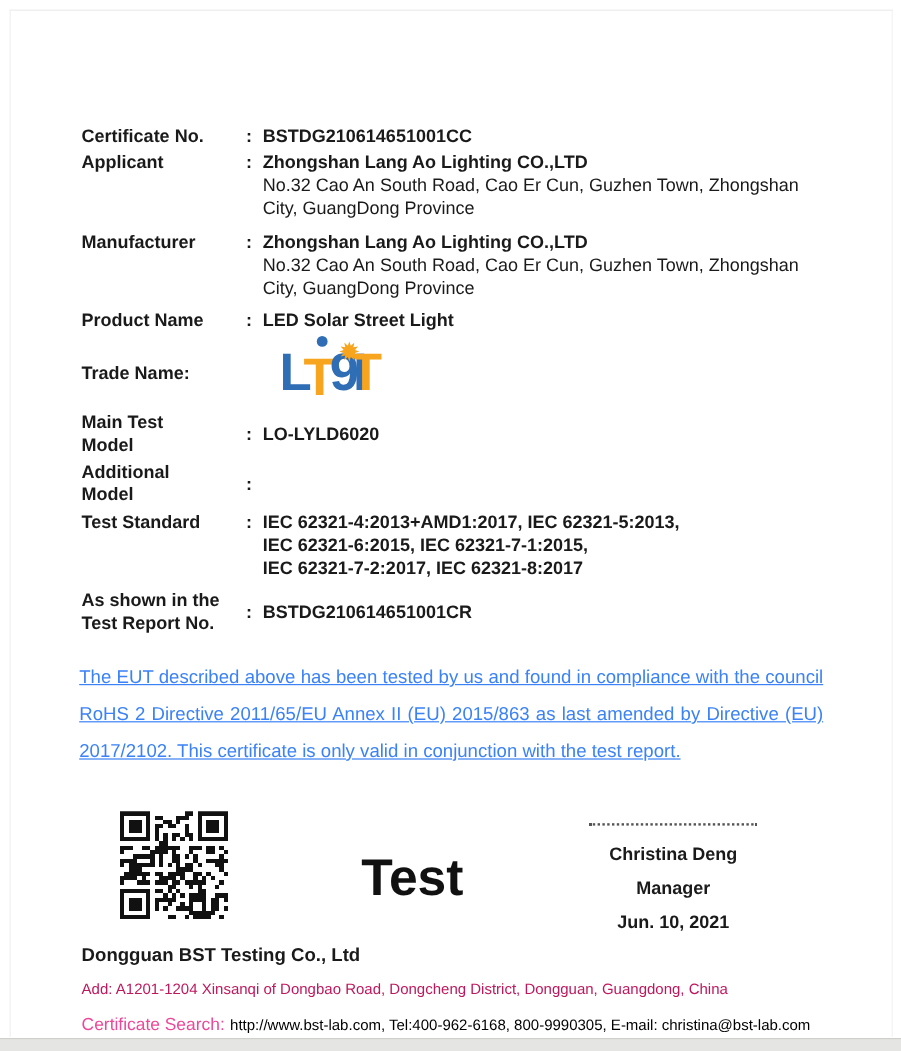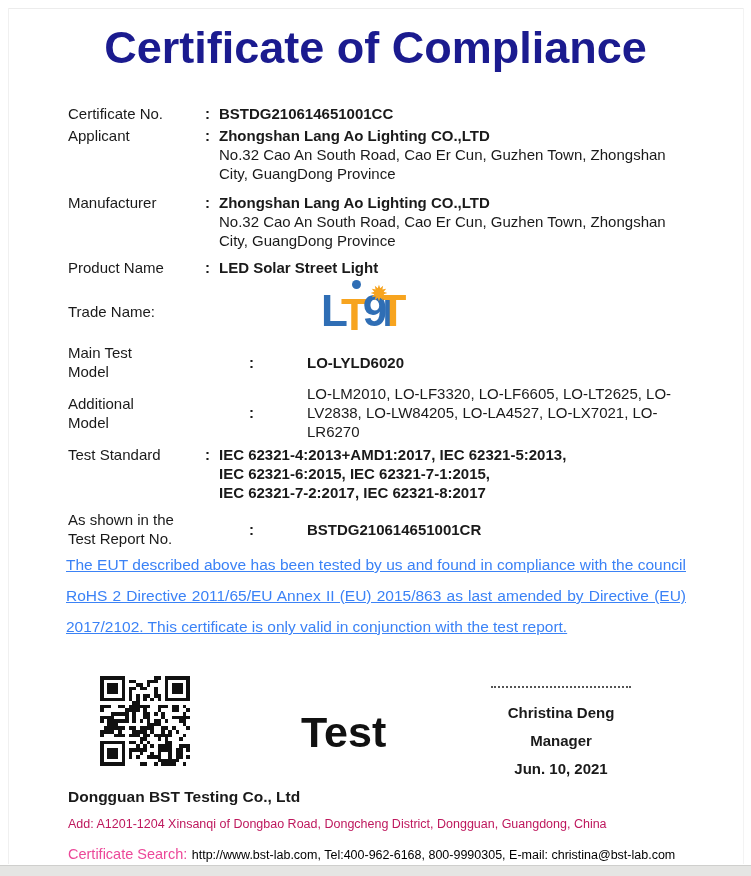--- a/index.html
+++ b/index.html
@@ -13,22 +13,22 @@
   .frame-right{position:absolute;right:7px;top:8px;bottom:12px;width:1px;background:#f3f3f3;}
   .bottom-bar{position:absolute;left:0;right:0;bottom:0;height:10px;background:#e5e5e3;border-top:1px solid #cfcfcd;}
 
   .title{
     position:absolute; top:22px; left:0; width:100%; text-align:center;
     font-size:45px; font-weight:bold; color:var(--title_navy,#1b1b8f); letter-spacing:0;
   }
 
   .fields{position:absolute; left:68px; top:104px; width:618px;}
   .frow{display:flex; align-items:flex-start;}
-  .frow.vc{align-items:center;gap:44px;}
-  .f-label{width:137px; font-weight:normal; font-size:15px; line-height:19px; flex:none;}
+  .frow.vc{align-items:center;}
+  .f-label{width:137px; font-weight:bold; font-size:15px; line-height:19px; flex:none;}
   .f-colon{width:14px; font-weight:bold; font-size:15px; line-height:19px; flex:none;}
   .f-value{font-size:15px; line-height:19px; max-width:452px;}
   .bold{font-weight:bold;}
   .mb3{margin-bottom:3px;} .mb4{margin-bottom:4px;} .mb6{margin-bottom:6px;}
   .mb8{margin-bottom:8px;} .mb10{margin-bottom:10px;}
 
   
   .logo{display:flex; align-items:center; height:52px; position:relative; padding-left:14px;}
   .lg{font-size:44px; font-weight:800; line-height:1; letter-spacing:-2px;}
   .lgb{color:var(--logo_blue,#2f6eb5);}
@@ -62,21 +62,20 @@
   .ft-search-value{font-size:12.5px; color:#000000;}
 </style>
 </head>
 <body>
 
 <div class="page">
   <div class="frame-top"></div>
   <div class="frame-left"></div>
   <div class="frame-right"></div>
 
-  <div class="title">Certificate of Compliance</div>
 
   <div class="fields">
 
     <div class="frow mb3">
       <div class="f-label">Certificate No.</div>
       <div class="f-colon">:</div>
       <div class="f-value bold">BSTDG210614651001CC</div>
     </div>
 
     <div class="frow mb10">
@@ -131,21 +130,20 @@
       <div class="f-colon">:</div>
       <div class="f-value bold">LO-LYLD6020</div>
     </div>
 
     <div class="frow vc mb4">
       <div class="f-label">
         <div>Additional</div>
         <div>Model</div>
       </div>
       <div class="f-colon">:</div>
-      <div class="f-value">LO-LM2010, LO-LF3320, LO-LF6605, LO-LT2625, LO-LV2838, LO-LW84205, LO-LA4527, LO-LX7021, LO-LR6270</div>
     </div>
 
     <div class="frow mb8">
       <div class="f-label">Test Standard</div>
       <div class="f-colon">:</div>
       <div class="f-value bold">
         <div>IEC 62321-4:2013+AMD1:2017, IEC 62321-5:2013,</div>
         <div>IEC 62321-6:2015, IEC 62321-7-1:2015,</div>
         <div>IEC 62321-7-2:2017, IEC 62321-8:2017</div>
       </div>

